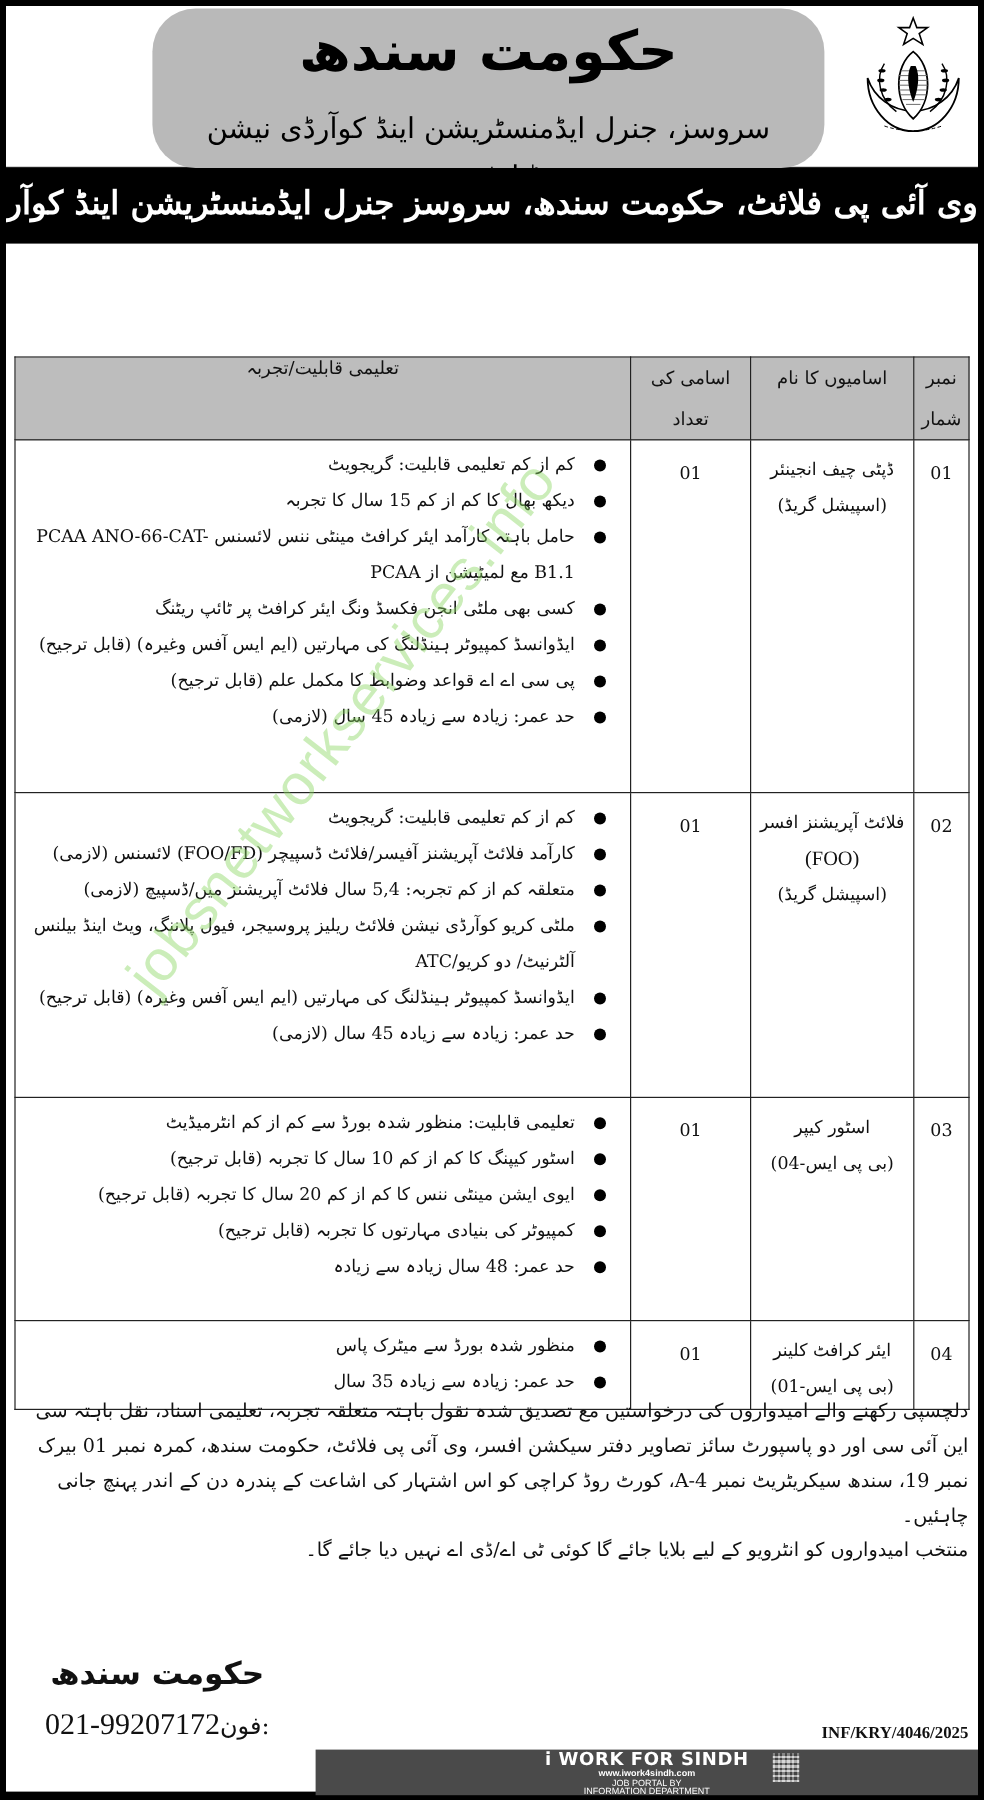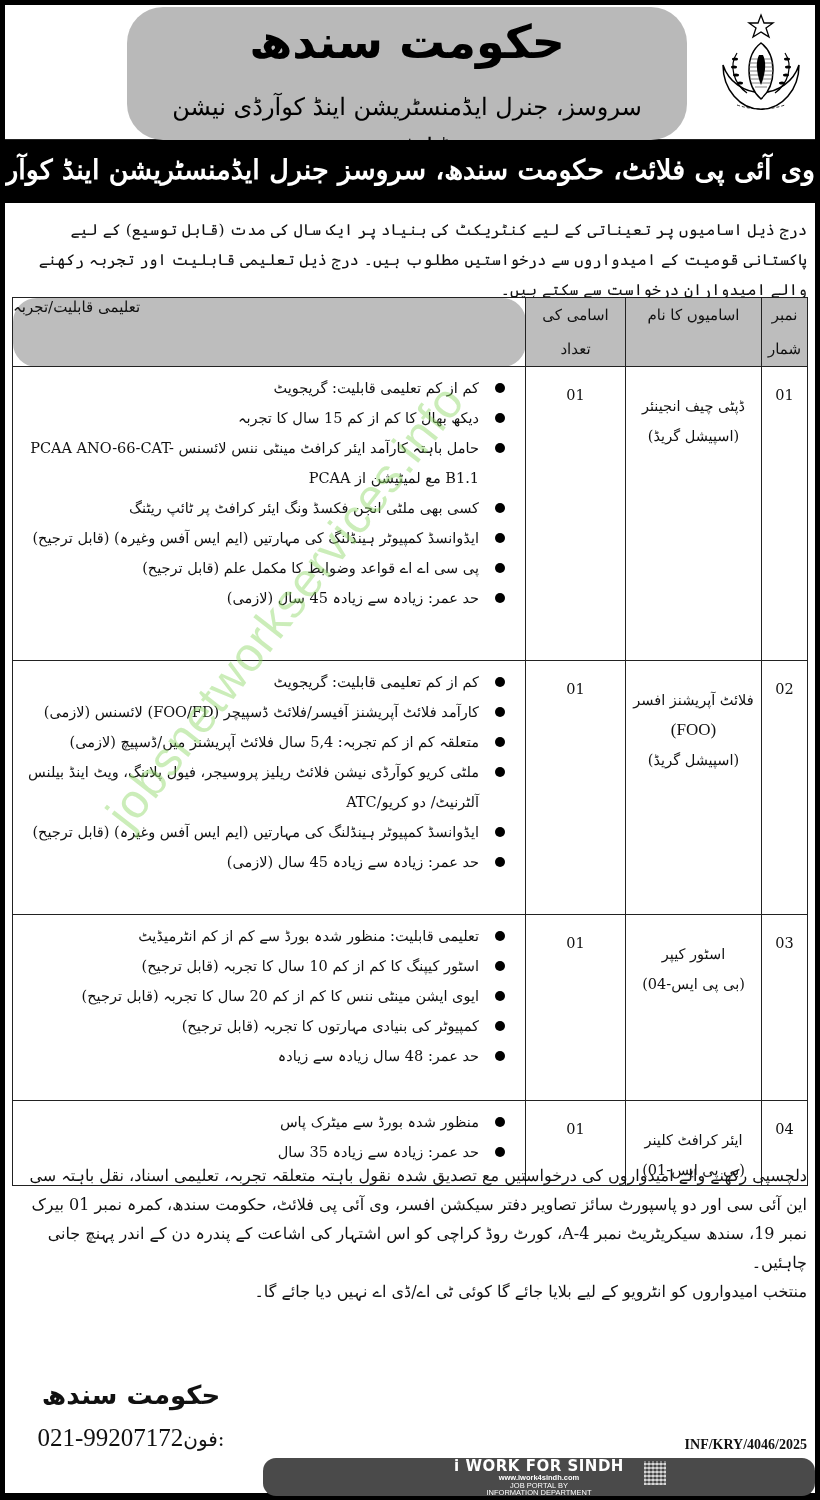--- a/index.html
+++ b/index.html
@@ -60,31 +60,31 @@
       border-collapse: collapse; direction: rtl; table-layout: fixed;
     }
     .tbl td, .tbl th {
       border: 1.5px solid #222; vertical-align: top;
       font-family: "DejaVu Serif", serif; font-size: 14.5px;
     }
     .tbl th {
       background: #bdbdbd; height: 36px; font-weight: normal;
       text-align: center; line-height: 34px; font-size: 15px;
     }
-    .tbl th.col-qual { text-align: left; line-height: 18px; vertical-align: top; border-radius: 24px; }
+    .tbl th.col-qual { text-align: center; line-height: 18px; vertical-align: top; }
     .col-sno { width: 46px; }
     .col-name { width: 136px; }
     .col-qty { width: 100px; }
     .col-qual { width: auto; }
     .cell-sno, .cell-qty {
       text-align: center; padding-top: 20px;
       font-family: "Liberation Serif", serif; font-size: 18px;
     }
     .cell-name {
-      text-align: center; padding-top: 24px; line-height: 30px; font-size: 15px; margin-top: 28px;
+      text-align: center; padding-top: 10px; line-height: 30px; font-size: 15px; margin-top: 28px;
     }
     .cell-qual { padding: 6px 4px 4px 8px; }
     .qlist { list-style: none; }
     .qlist li {
       position: relative; padding-right: 42px; line-height: 30px;
       text-align: right; font-size: 14.5px;
     }
     .qlist li .bullet {
       position: absolute; right: 16px; top: 10px; width: 10px; height: 10px;
       border-radius: 50%; background: #000;
@@ -113,21 +113,21 @@
     .sign-phone {
       font-family: "Liberation Serif", serif; font-size: 25px; line-height: 38px;
       direction: ltr; margin-top: 2px;
     }
     .ref {
       position: absolute; right: 8px; top: 1432px; direction: ltr;
       font-family: "Liberation Serif", serif; font-weight: bold; font-size: 14px;
     }
     .portal {
       position: absolute; left: 258px; top: 1453px; width: 552px; height: 38px;
-      background: #4a4a4a; color: #fff; text-align: center; border-radius: 13px;
+      background: #4a4a4a; color: #fff; text-align: center;
     }
     .portal-brand {
       font-family: "DejaVu Sans", sans-serif; font-weight: bold; font-size: 15px;
       letter-spacing: 0.5px; line-height: 15px; margin-top: 1px;
     }
     .portal-url, .portal-tag1, .portal-tag2 {
       font-family: "Liberation Sans", sans-serif; font-size: 7.5px; line-height: 7.5px;
     }
     .portal-url { font-weight: bold; }
     .qr {
@@ -187,21 +187,20 @@
             <ellipse cx="73" cy="54" rx="3" ry="1.5"></ellipse>
           <ellipse cx="71" cy="62" rx="3" ry="1.5"></ellipse>
             <ellipse cx="67" cy="70" rx="3" ry="1.5"></ellipse>
         </g>
         <path d="M22,92 Q46,100 70,92" fill="none" stroke="#000" stroke-width="0.8" stroke-dasharray="3 2"></path>
       </svg>
     </div>
 
     <div class="band">وی آئی پی فلائٹ، حکومت سندھ، سروسز جنرل ایڈمنسٹریشن اینڈ کوآرڈی نیشن ڈپارٹمنٹ</div>
 
-    <div class="intro">درج ذیل اسامیوں پر تعیناتی کے لیے کنٹریکٹ کی بنیاد پر ایک سال کی مدت (قابل توسیع) کے لیے پاکستانی قومیت کے امیدواروں سے درخواستیں مطلوب ہیں۔ درج ذیل تعلیمی قابلیت اور تجربہ رکھنے والے امیدواران درخواست سے سکتے ہیں۔</div>
 
     <table class="tbl">
       <colgroup>
         <col class="col-sno">
           <col class="col-name">
           <col class="col-qty">
           <col class="col-qual">
       </colgroup>
       <thead>
         <tr>

